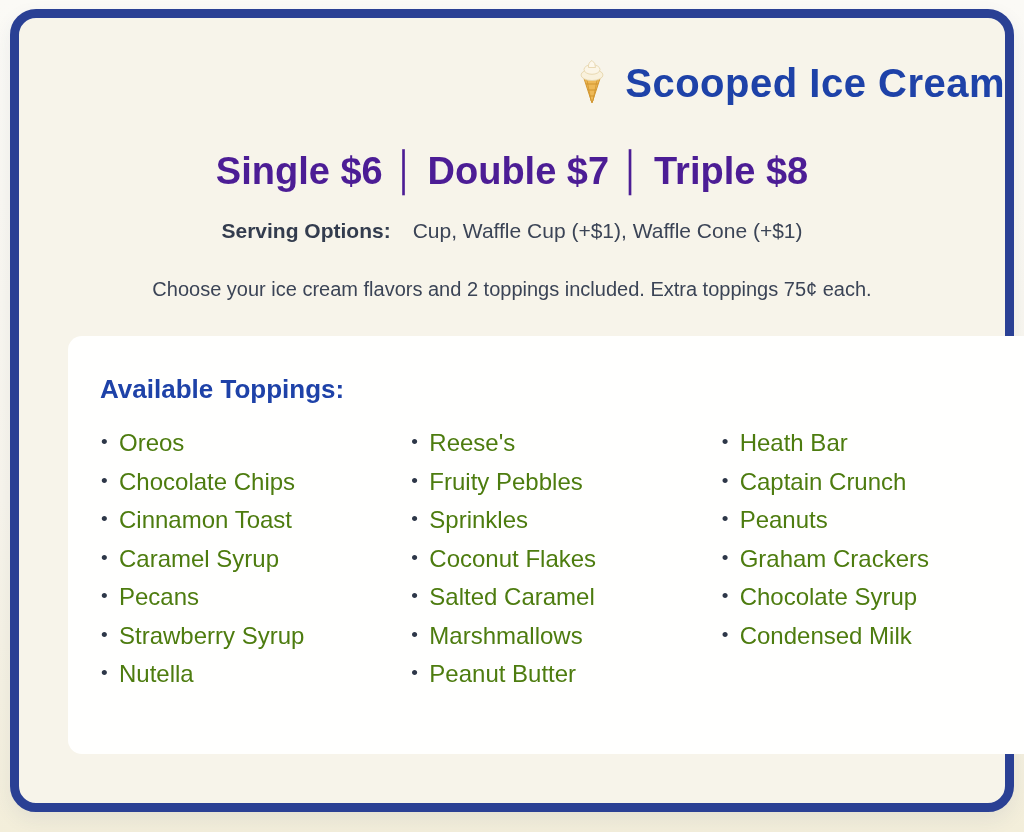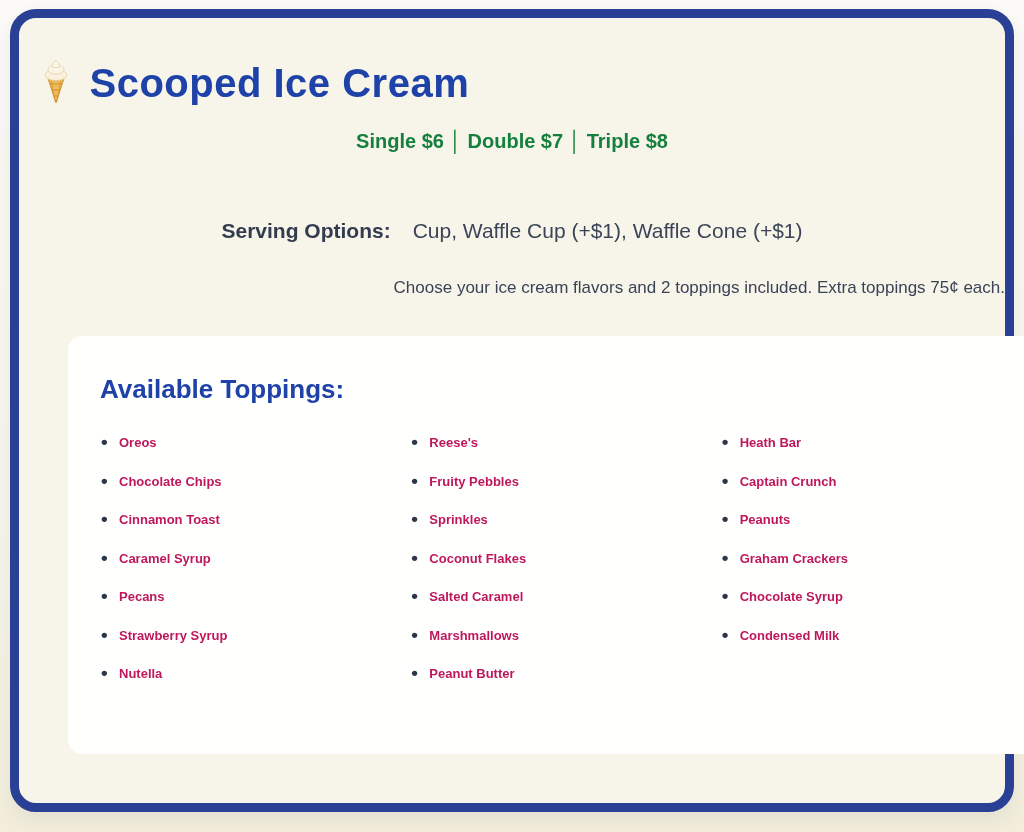--- a/index.html
+++ b/index.html
@@ -24,63 +24,62 @@
     border: 9px solid #2a4094;
     border-radius: 26px;
     background: #f7f4ea;
     box-shadow: 0 8px 20px rgba(40, 60, 120, 0.08);
   }
   .title-row {
     position: absolute;
     top: 41px;
     left: 0;
     width: 100%;
-    text-align: left;
+    text-align: right;
     white-space: nowrap;
-    padding-left: 20px;
   }
   .title-icon {
     display: inline-block;
     vertical-align: -8px;
     margin-right: 12px;
   }
   .title-text {
     font-size: 40px;
     font-weight: 800;
     letter-spacing: 0.5px;
     color: #1e42a8;
   }
   .pricing {
     position: absolute;
-    top: 112px;
+    top: 132px;
     left: 0;
     width: 100%;
     text-align: center;
-    font-size: 20px;
+    font-size: 38px;
     font-weight: 700;
-    color: #15803d;
+    color: #4c1d95;
   }
   .serving {
     position: absolute;
     top: 201px;
     left: 0;
     width: 100%;
     text-align: center;
     font-size: 21px;
     color: #3b4456;
   }
   .serving-label { font-weight: 700; color: #333c4e; }
   .serving-text { margin-left: 22px; }
   .description {
     position: absolute;
     top: 260px;
     left: 0;
     width: 100%;
-    text-align: right;
-    font-size: 17px;
+    text-align: center;
+    font-size: 20px;
     color: #3b4456;
   }
   .toppings-panel {
     position: absolute;
     left: 49px;
     top: 318px;
     width: 991px;
     height: 418px;
     box-sizing: border-box;
     background: #fffffe;
@@ -100,25 +99,24 @@
     column-gap: 4px;
   }
   ul.topping-col {
     list-style: none;
     margin: 0;
     padding: 0;
   }
   li.topping-item {
     position: relative;
     padding-left: 19px;
-    font-size: 13px;
+    font-size: 24px;
     line-height: 22px;
-    color: #be185d;
+    color: #4d7c0f;
     margin-bottom: 16.5px;
-    font-weight: bold;
   }
   li.topping-item::before {
     content: "\2022";
     position: absolute;
     left: 1px;
     top: -1px;
     font-size: 19px;
     color: #2d3748;
   }
 </style>

